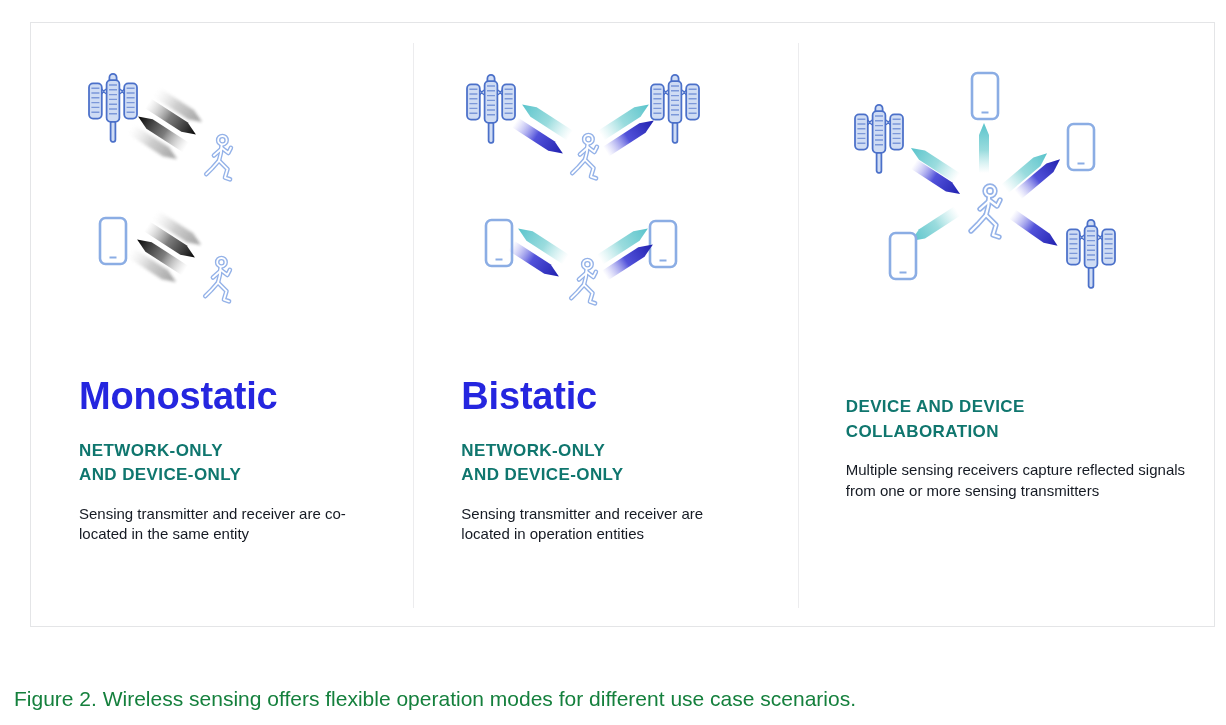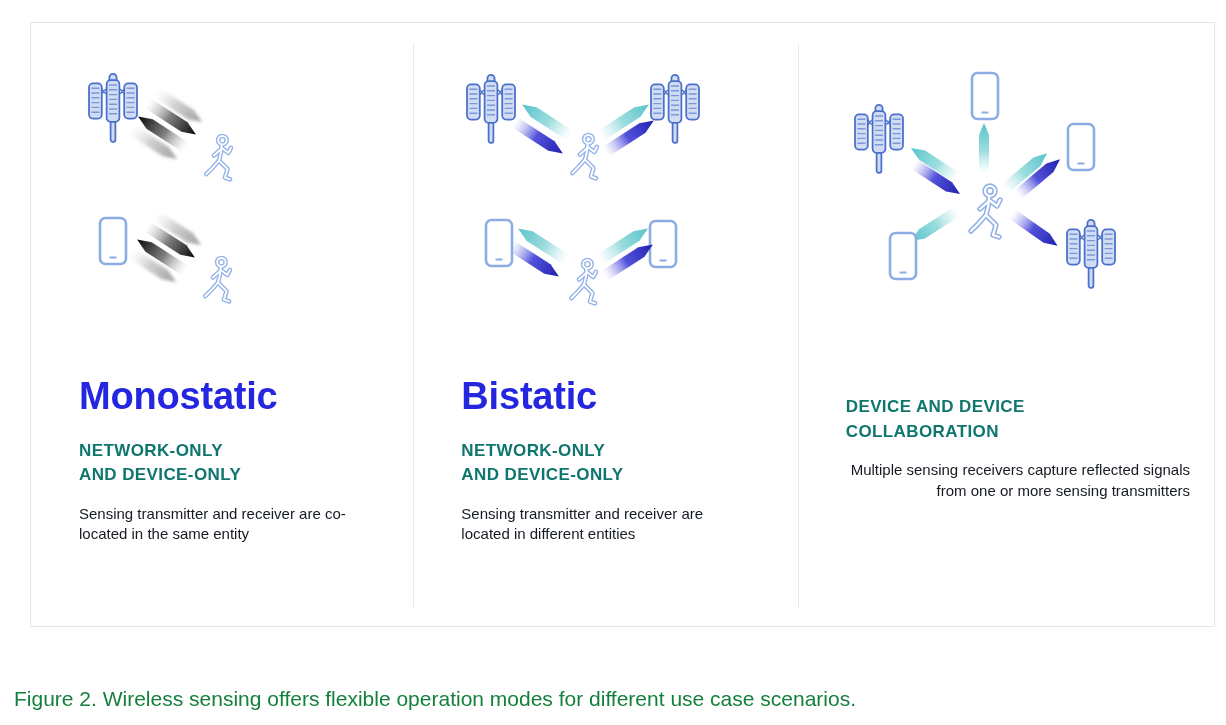--- a/index.html
+++ b/index.html
@@ -6,21 +6,21 @@
   body{width:1226px;height:725px;overflow:hidden;font-family:"Liberation Sans",sans-serif;}
   .card{box-sizing:border-box;margin:22px 0 0 30px;width:1185px;height:605px;
         border:1px solid #e4e5e7;background:#fff;display:flex;}
   .panel{position:relative;box-sizing:border-box;padding:352px 24px 0 48px;}
   .panel + .panel::before{content:"";position:absolute;left:0;top:20px;bottom:18px;width:1px;background:#ececee;}
   .p1{width:383px}.p2{width:385px}.p3{width:417px}
   .illus{position:absolute;left:0;top:0;}
   .title{margin:0;font-size:38px;line-height:1.15;font-weight:700;color:#2526df;letter-spacing:-0.2px;}
   .subtitle{margin:20px 0 0;font-size:17px;font-weight:700;color:#0f766e;letter-spacing:.4px;line-height:1.45;}
   .desc{margin:16px 0 0;font-size:15px;color:#151a23;line-height:1.35;max-width:268px;}
-  .p3 .desc{max-width:352px;text-align:right;}
+  .p3 .desc{max-width:352px;}
   .caption{margin:60px 7px 0 14px;font-size:21px;color:#15803d;}
   .twr-fill{fill:#cfdcf4;stroke:#4b70c9;stroke-width:2.2;}
   .twr-stripe{stroke:#7b97d9;stroke-width:1.7;fill:none;}
   .twr-line{stroke:#4b70c9;stroke-width:1.6;fill:none;}
   .ph-body{fill:#ffffff;stroke:#8bade4;stroke-width:2.6;}
   .ph-dash{stroke:#8bade4;stroke-width:2;fill:none;}
   .p-out{fill:none;stroke:#94b2e8;stroke-width:5.4;stroke-linecap:round;stroke-linejoin:round;}
   .p-in{fill:none;stroke:#ffffff;stroke-width:2.2;stroke-linecap:round;stroke-linejoin:round;}
 </style>
 </head>
@@ -123,21 +123,21 @@
       <use href="#arrow" fill="url(#gIndigo)" transform="translate(122,238) rotate(33) scale(0.57)"></use>
       <use href="#arrow" fill="url(#gTeal)" transform="translate(211,221) rotate(-33) scale(0.57)"></use>
       <use href="#arrow" fill="url(#gIndigo)" transform="translate(216,237) rotate(-33) scale(0.57)"></use>
       <use href="#person" transform="translate(171,265) scale(0.85)"></use>
     </svg>
     <h2 class="title">Bistatic</h2>
     <div class="subtitle">
       <span>NETWORK-ONLY</span><br>
       <span>AND DEVICE-ONLY</span>
     </div>
-    <p class="desc">Sensing transmitter and receiver are located in different entities</p>
+    <p class="desc">Sensing transmitter and receiver are located in operation entities</p>
   </section>
 
   <section class="panel p3">
     <svg class="illus" width="417" height="330" viewBox="0 0 417 330">
       <use href="#phone" transform="translate(187,73)"></use>
       <use href="#arrow" fill="url(#gTeal)" transform="translate(186,125) rotate(-90) scale(0.5)"></use>
       <use href="#tower" transform="translate(81,113) scale(0.8)"></use>
       <use href="#arrow" fill="url(#gTeal)" transform="translate(136,140) rotate(213) scale(0.55)"></use>
       <use href="#arrow" fill="url(#gIndigo)" transform="translate(139,156) rotate(33) scale(0.55)"></use>
       <use href="#phone" transform="translate(283,124)"></use>

